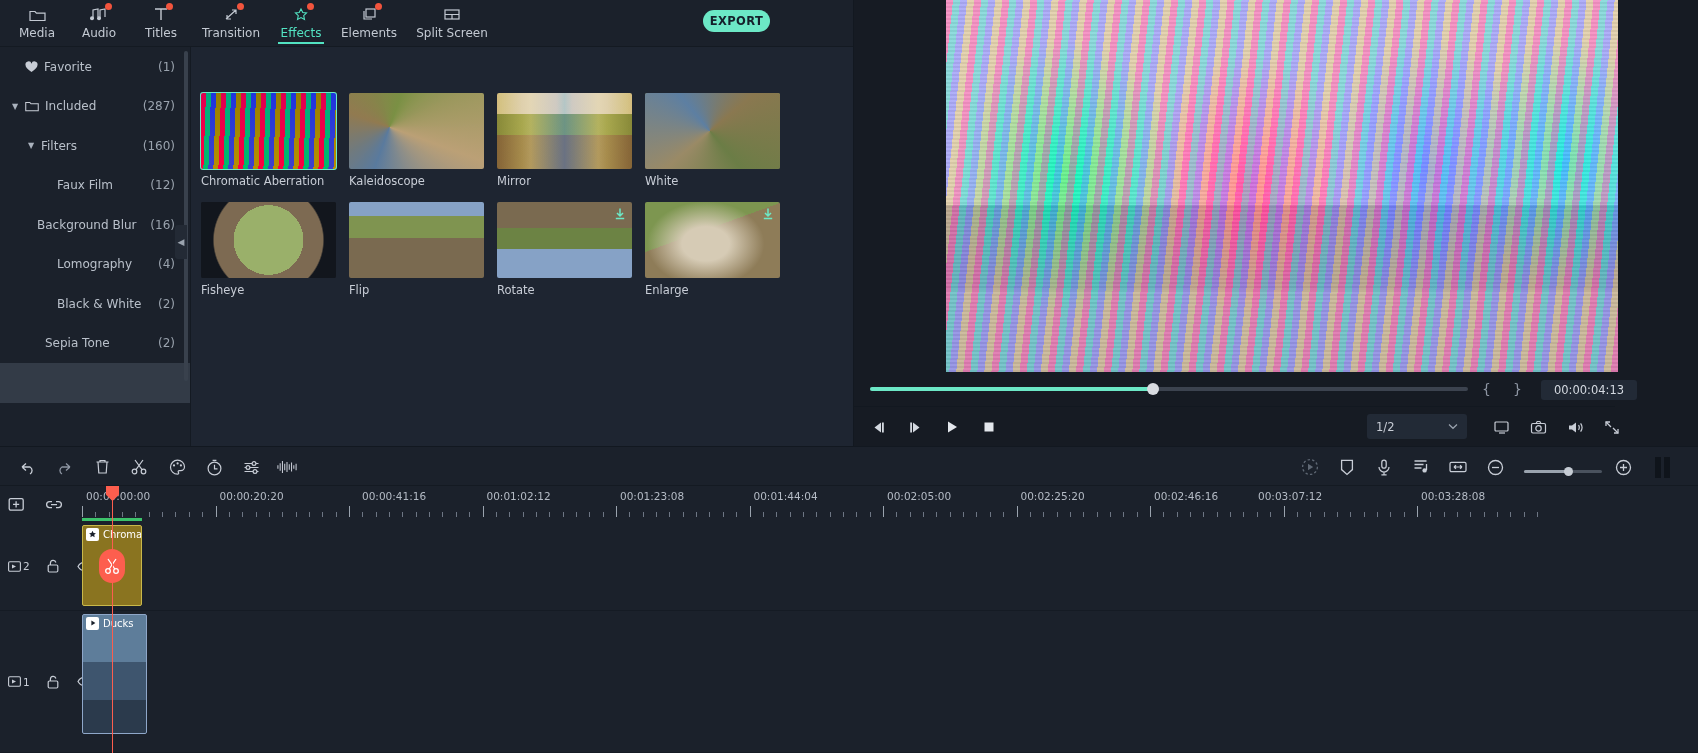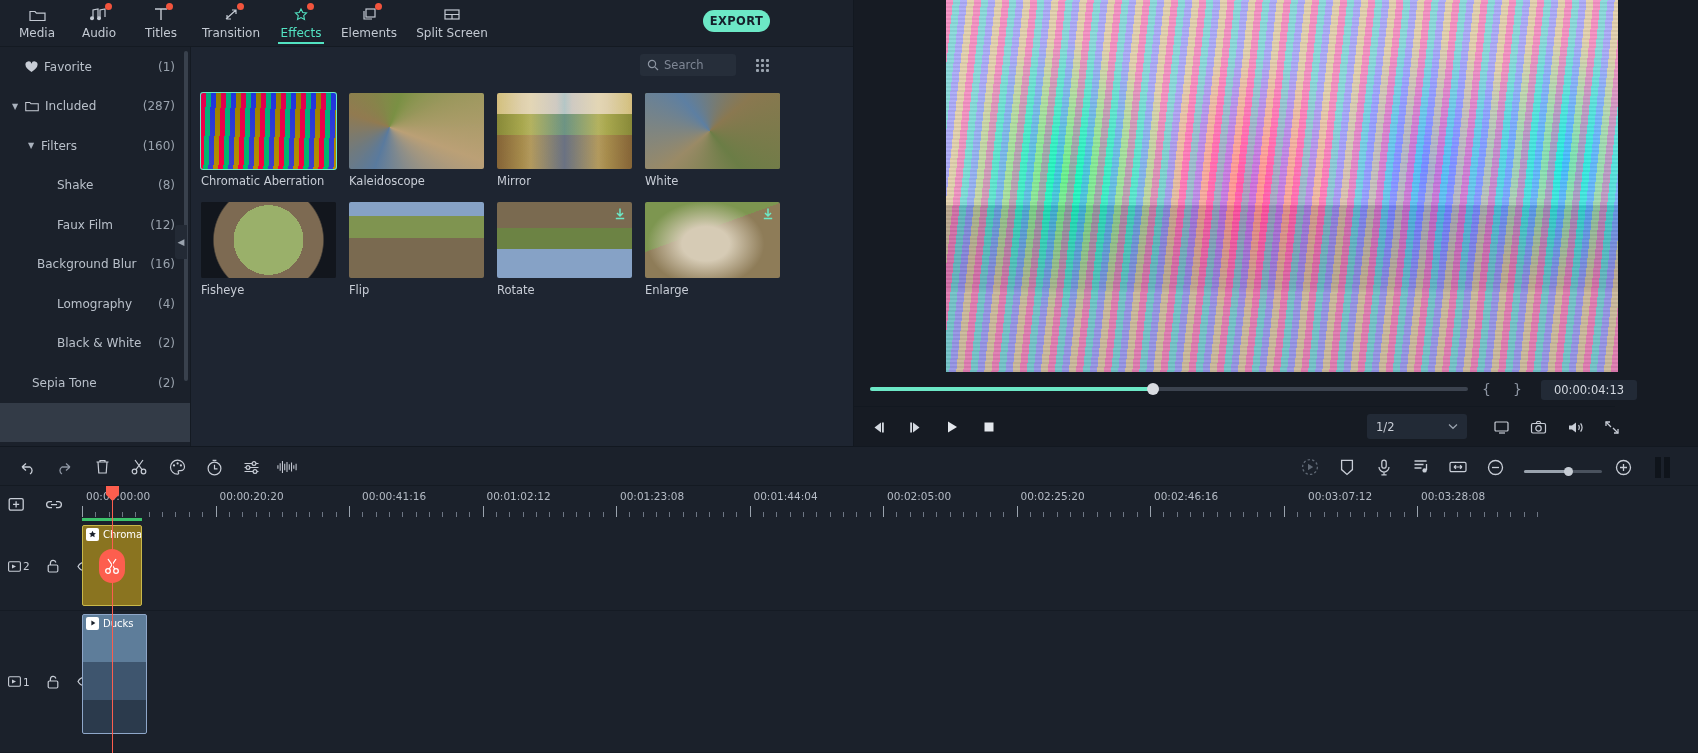--- a/index.html
+++ b/index.html
@@ -396,79 +396,52 @@
           <span class="cname">Included</span>
           <span class="ccount">(287)</span>
         </div>
         <div class="catrow" style="padding-left: 28px;">
           <span class="caret">▼</span>
           <span class="cname">Filters</span>
           <span class="ccount">(160)</span>
         </div>
         <div class="catrow" style="padding-left: 44px;">
           <span class="caret"></span>
-          <span class="cname">Shake</span>
-          <span class="ccount">(8)</span>
-        </div>
-        <div class="catrow" style="padding-left: 44px;">
-          <span class="caret"></span>
           <span class="cname">Faux Film</span>
           <span class="ccount">(12)</span>
         </div>
         <div class="catrow" style="padding-left: 24px;">
           <span class="caret"></span>
           <span class="cname">Background Blur</span>
           <span class="ccount">(16)</span>
         </div>
         <div class="catrow" style="padding-left: 44px;">
           <span class="caret"></span>
           <span class="cname">Lomography</span>
           <span class="ccount">(4)</span>
         </div>
         <div class="catrow" style="padding-left: 44px;">
           <span class="caret"></span>
           <span class="cname">Black &amp; White</span>
           <span class="ccount">(2)</span>
         </div>
-        <div class="catrow" style="padding-left: 19px;">
+        <div class="catrow" style="padding-left: 32px;">
           <span class="caret"></span>
           <span class="cname">Sepia Tone</span>
           <span class="ccount">(2)</span>
         </div>
         <div class="catrow sel" style="padding-left: 44px;">
           <span class="caret"></span>
         </div>
       </div>
     <div class="catscroll"></div>
   </div>
   <div class="collapse-arrow">◀</div>
 
   <div class="gridpanel">
-    <div class="searchrow">
-      <div class="searchbox">
-        <span>
-          <svg width="12" height="12" viewBox="0 0 12 12">
-              <circle cx="5" cy="5" r="3.6" fill="none" stroke="#8d95a2" stroke-width="1.2"></circle>
-              <path d="M7.8 7.8L11 11" stroke="#8d95a2" stroke-width="1.2"></path>
-            </svg>
-        </span>
-        <span class="stext">Search</span>
-      </div>
-      <div class="gridmode">
-        <i></i>
-          <i></i>
-          <i></i>
-          <i></i>
-          <i></i>
-          <i></i>
-          <i></i>
-          <i></i>
-          <i></i>
-      </div>
-    </div>
     <div class="effgrid" id="effgrid">
         <div class="effcell selected">
           <div class="effthumb">
             <div class="art-chromatic"></div>
           </div>
           <div class="efflabel">Chromatic Aberration</div>
         </div>
         <div class="effcell">
           <div class="effthumb">
             <div class="art-kaleido"></div>
@@ -815,21 +788,21 @@
         <div class="rtick minor" style="left: 1081.35px;"></div>
         <div class="rtick minor" style="left: 1094.7px;"></div>
         <div class="rtick minor" style="left: 1108.05px;"></div>
         <div class="rtick minor" style="left: 1121.4px;"></div>
         <div class="rtick minor" style="left: 1134.75px;"></div>
         <div class="rtick minor" style="left: 1148.1px;"></div>
         <div class="rtick minor" style="left: 1161.45px;"></div>
         <div class="rtick minor" style="left: 1174.8px;"></div>
         <div class="rtick minor" style="left: 1188.15px;"></div>
         <div class="rtick major" style="left: 1201.5px;"></div>
-        <div class="rlabel" style="left: 1202px; padding-left: 24px;">00:03:07:12</div>
+        <div class="rlabel" style="left: 1152px; padding-left: 24px;">00:03:07:12</div>
         <div class="rtick minor" style="left: 1214.85px;"></div>
         <div class="rtick minor" style="left: 1228.2px;"></div>
         <div class="rtick minor" style="left: 1241.55px;"></div>
         <div class="rtick minor" style="left: 1254.9px;"></div>
         <div class="rtick minor" style="left: 1268.25px;"></div>
         <div class="rtick minor" style="left: 1281.6px;"></div>
         <div class="rtick minor" style="left: 1294.95px;"></div>
         <div class="rtick minor" style="left: 1308.3px;"></div>
         <div class="rtick minor" style="left: 1321.65px;"></div>
         <div class="rtick major" style="left: 1335px;"></div>

